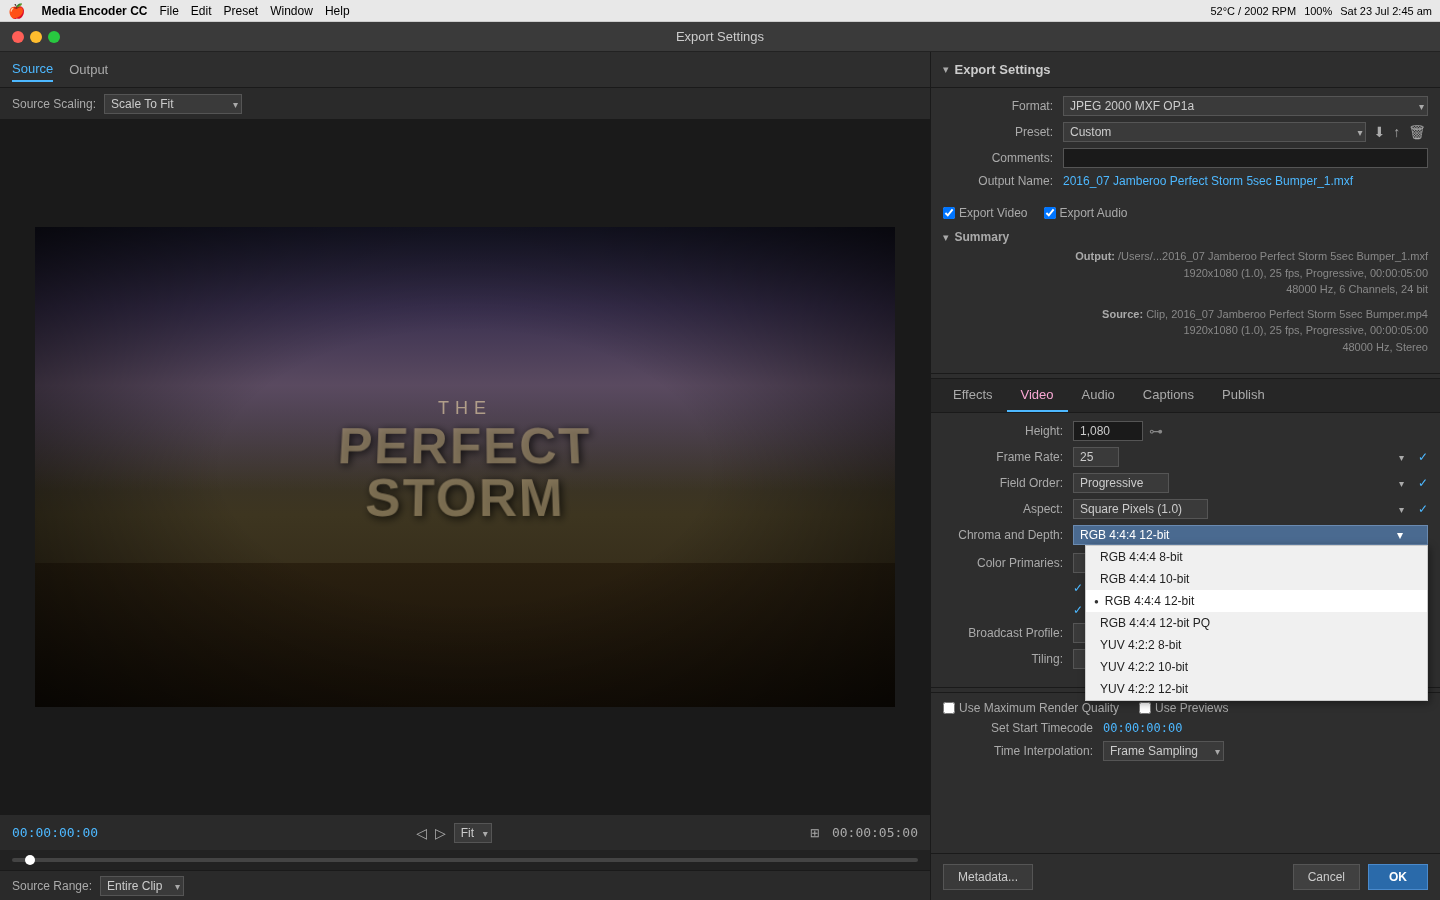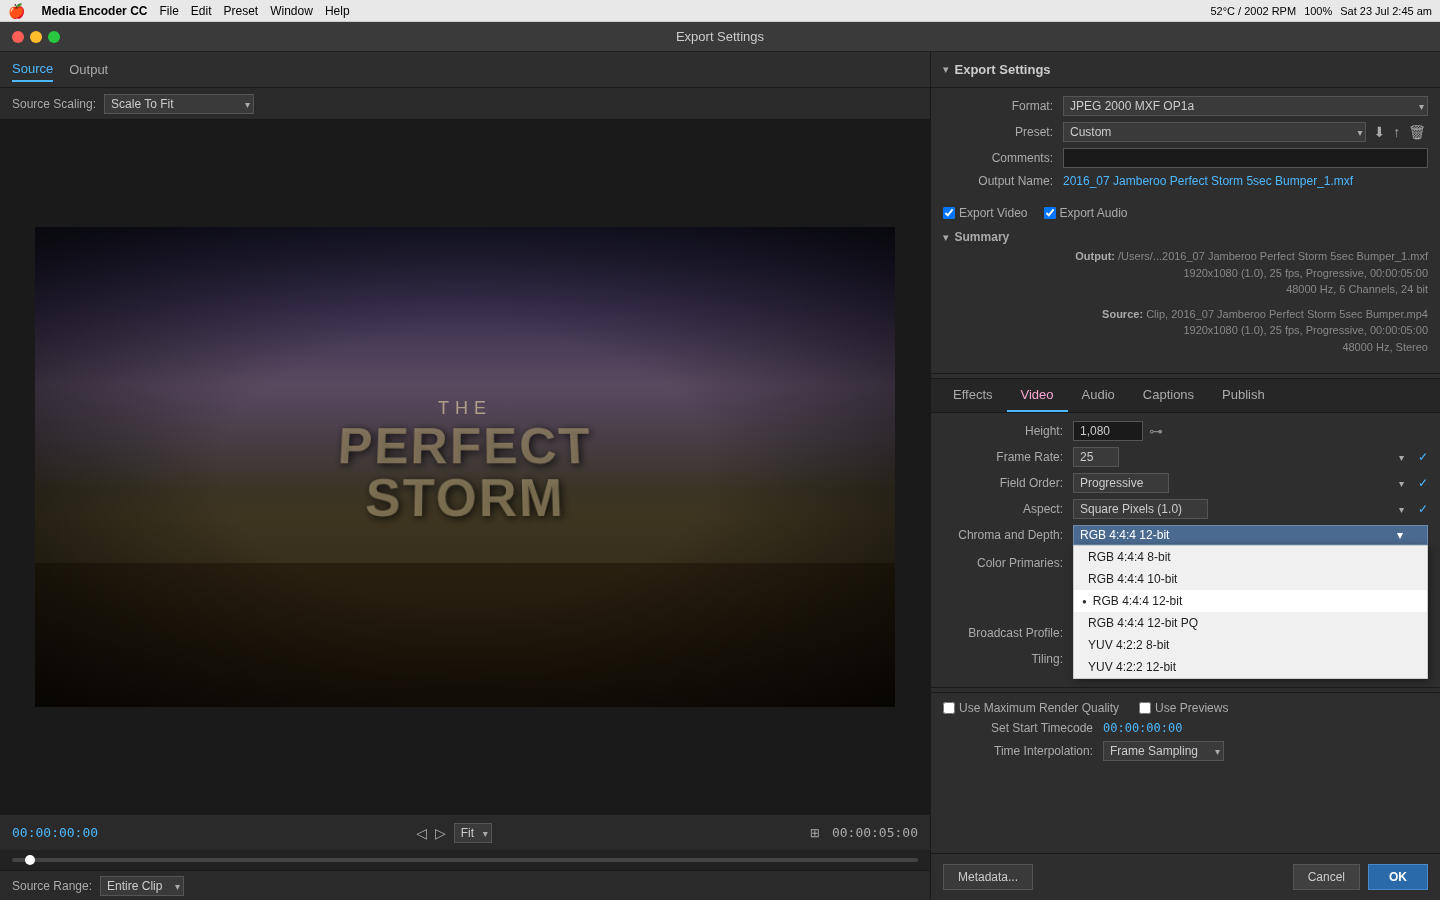--- a/index.html
+++ b/index.html
@@ -28,21 +28,21 @@
     .left-panel { flex: 0 0 930px; background: #2a2a2a; display: flex; flex-direction: column; }
 
     
     .source-tabs { height: 36px; background: #2e2e2e; display: flex; align-items: center; padding: 0 12px; gap: 16px; border-bottom: 1px solid #1a1a1a; }
     .source-tab { color: #aaa; cursor: pointer; padding: 4px 0; font-size: 13px; }
     .source-tab.active { color: #4db8ff; border-bottom: 2px solid #4db8ff; }
 
     
     .source-scaling-bar { height: 32px; background: #2a2a2a; display: flex; align-items: center; padding: 0 12px; gap: 8px; border-bottom: 1px solid #1a1a1a; }
     .source-scaling-label { color: #aaa; font-size: 12px; }
-    .source-scaling-select { background: #3a3a3a; border: 1px solid #555; color: #ccc; padding: 2px 20px 2px 6px; font-size: 12px; appearance: none; cursor: pointer; width: 150px; }
+    .source-scaling-select { background: #3a3a3a; border: 1px solid #555; color: #ccc; padding: 2px 20px 2px 6px; font-size: 12px; appearance: none; cursor: pointer; width: 138px; }
     .select-wrapper { position: relative; display: inline-block; }
     .select-arrow { position: absolute; right: 4px; top: 50%; transform: translateY(-50%); color: #aaa; font-size: 10px; pointer-events: none; }
 
     
     .video-preview { flex: 1; display: flex; align-items: center; justify-content: center; background: #1a1a1a; position: relative; overflow: hidden; }
     .video-frame { width: 860px; height: 480px; background: #111; position: relative; overflow: hidden; }
     .video-scene { width: 100%; height: 100%; background: linear-gradient(180deg, #1a1a2e 0%, #2d2d3d 20%, #3d3520 60%, #2a2010 100%); display: flex; align-items: center; justify-content: center; }
     .video-overlay { position: absolute; inset: 0; background: radial-gradient(ellipse at center, transparent 40%, rgba(0,0,0,0.7) 100%); }
     .storm-clouds { position: absolute; top: 0; left: 0; right: 0; height: 55%; background: linear-gradient(180deg, #1a1a2e 0%, #3a3050 30%, #5a4a60 60%, transparent 100%); }
     .grass-field { position: absolute; bottom: 0; left: 0; right: 0; height: 30%; background: linear-gradient(180deg, #2a2010 0%, #1a1208 100%); }
@@ -113,21 +113,21 @@
     .vs-label { color: #aaa; font-size: 12px; text-align: right; min-width: 130px; padding-right: 10px; }
     .vs-value { flex: 1; display: flex; align-items: center; gap: 6px; }
     .vs-input { background: #1a1a1a; border: 1px solid #555; color: #ccc; padding: 2px 6px; font-size: 12px; width: 70px; }
     .vs-select { background: #3a3a3a; border: 1px solid #555; color: #ccc; padding: 2px 24px 2px 6px; font-size: 12px; appearance: none; cursor: pointer; flex: 1; }
     .vs-check-icon { color: #4db8ff; margin-left: 4px; }
     .link-icon { color: #888; cursor: pointer; font-size: 14px; }
 
     
     .chroma-dropdown-wrapper { position: relative; }
     .chroma-select-btn { background: #4a6a90; border: 1px solid #6a8ab0; color: #fff; padding: 2px 24px 2px 6px; font-size: 12px; cursor: pointer; display: flex; align-items: center; justify-content: space-between; width: 100%; }
-    .chroma-dropdown-menu { position: absolute; top: 100%; left: 0; right: 0; background: #f0f0f0; border: 1px solid #ccc; z-index: 100; box-shadow: 2px 2px 8px rgba(0,0,0,0.4); }
+    .chroma-dropdown-menu { position: absolute; top: 100%; left: 12px; right: 0; background: #f0f0f0; border: 1px solid #ccc; z-index: 100; box-shadow: 2px 2px 8px rgba(0,0,0,0.4); }
     .chroma-option { padding: 4px 8px; color: #222; font-size: 12px; cursor: pointer; display: flex; align-items: center; gap: 6px; }
     .chroma-option.selected { background: #fff; }
     .chroma-dot { color: #333; font-size: 8px; }
 
     
     .check-row { display: flex; align-items: center; margin-bottom: 4px; padding: 2px 0; }
     .check-label { color: #aaa; font-size: 12px; }
     .checkmark { color: #4db8ff; margin-right: 8px; margin-left: 130px; }
 
     
@@ -414,20 +414,24 @@
             <div class="chroma-option">
               <span class="chroma-dot"> </span>
               <span>RGB 4:4:4 12-bit PQ</span>
             </div>
             <div class="chroma-option">
               <span class="chroma-dot"> </span>
               <span>YUV 4:2:2 8-bit</span>
             </div>
             <div class="chroma-option">
               <span class="chroma-dot"> </span>
+              <span>YUV 4:2:2 10-bit</span>
+            </div>
+            <div class="chroma-option">
+              <span class="chroma-dot"> </span>
               <span>YUV 4:2:2 12-bit</span>
             </div>
           </div>
         </div>
       </div>
 
       <div class="vs-row" style="margin-top: 8px;">
         <span class="vs-label">Color Primaries:</span>
         <div class="vs-value">
           <div class="select-wrapper" style="flex:1;">

